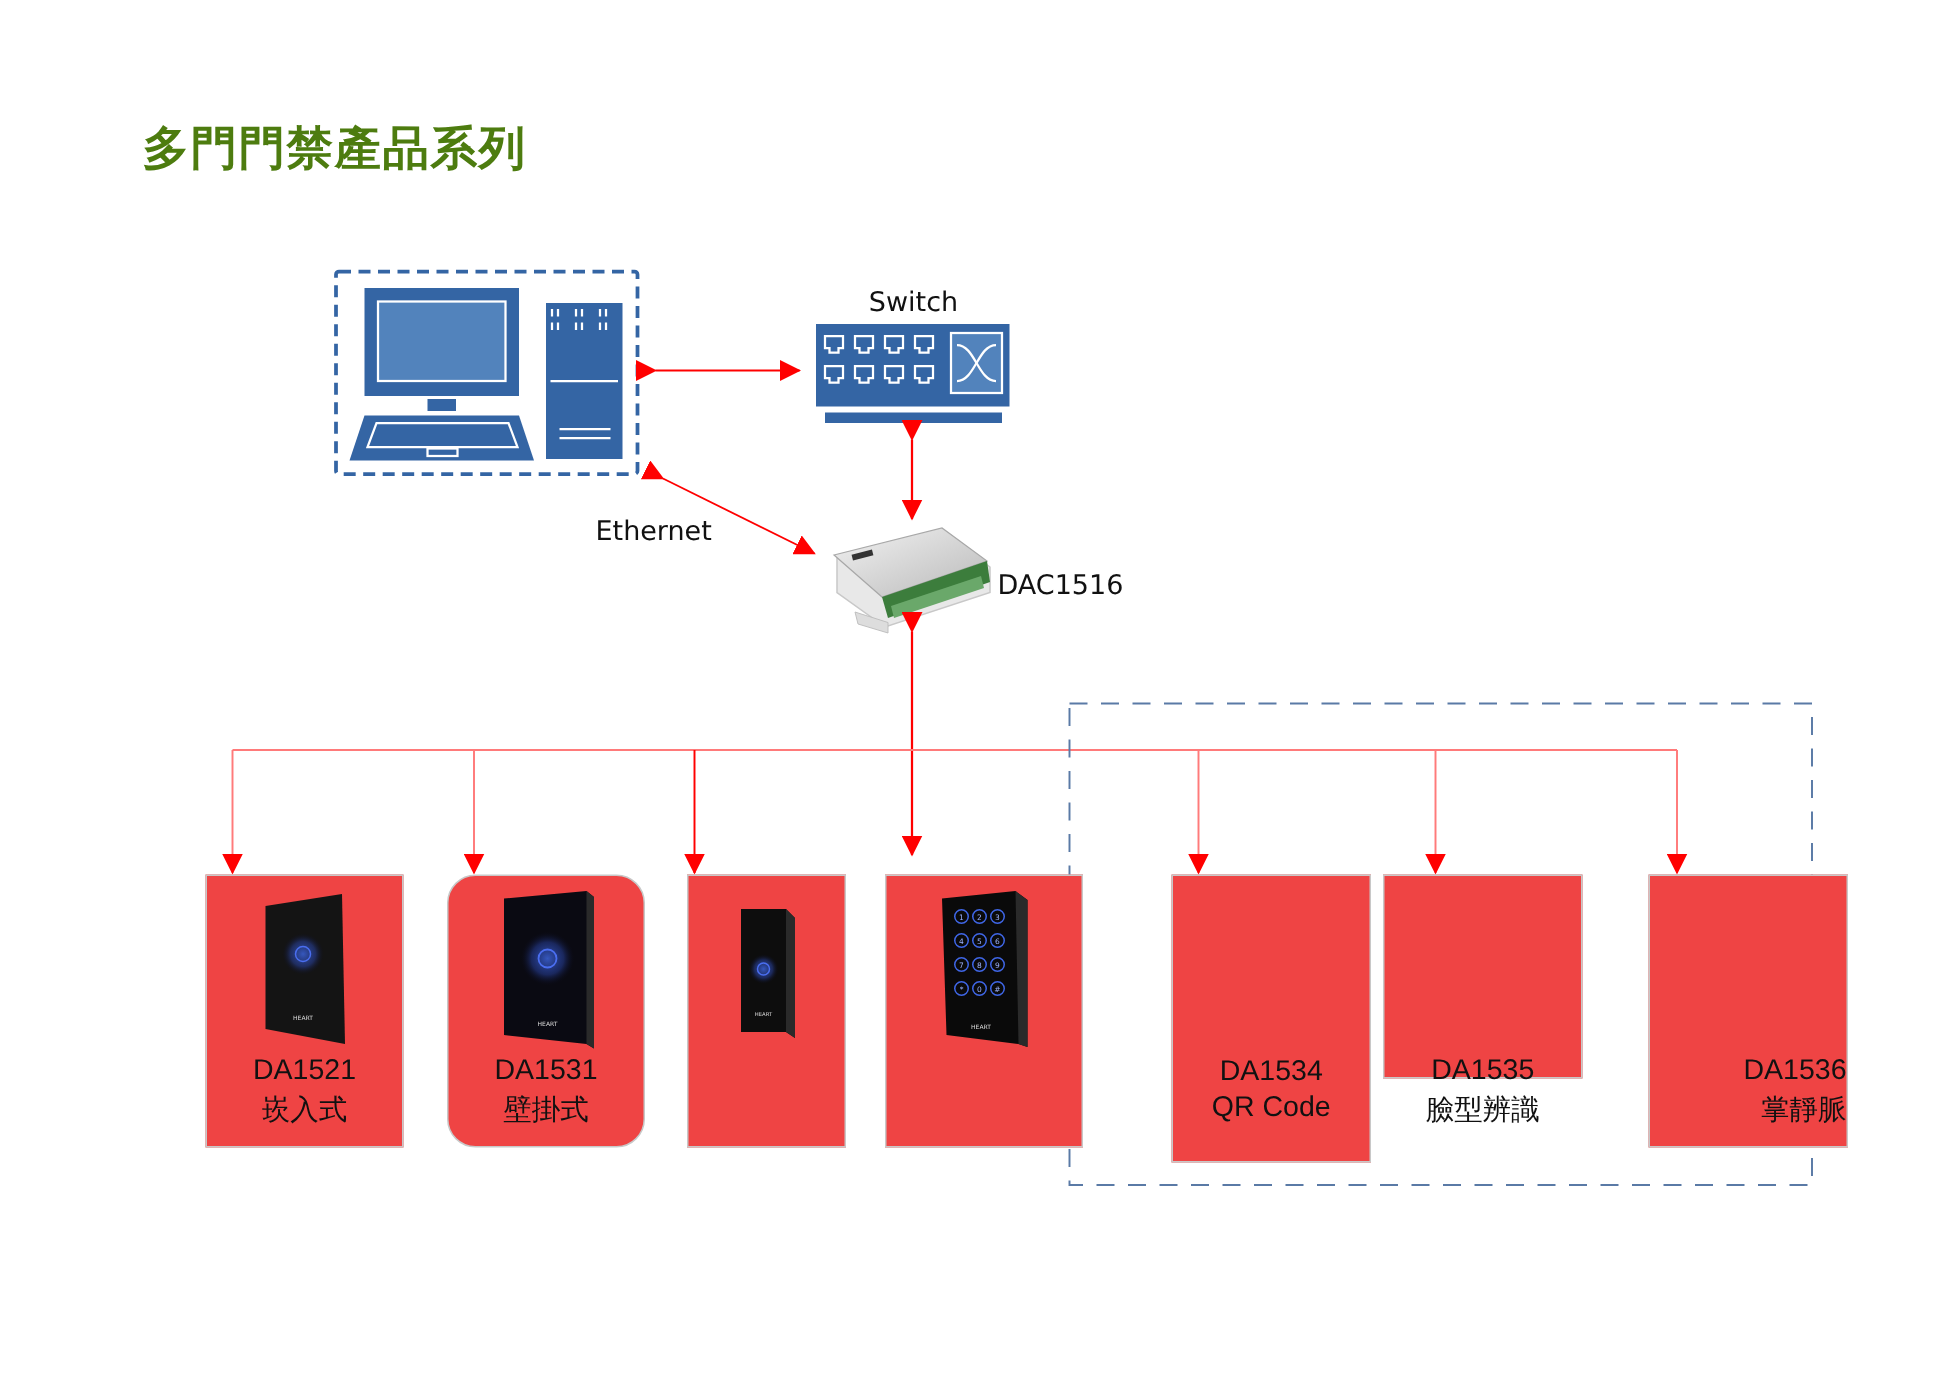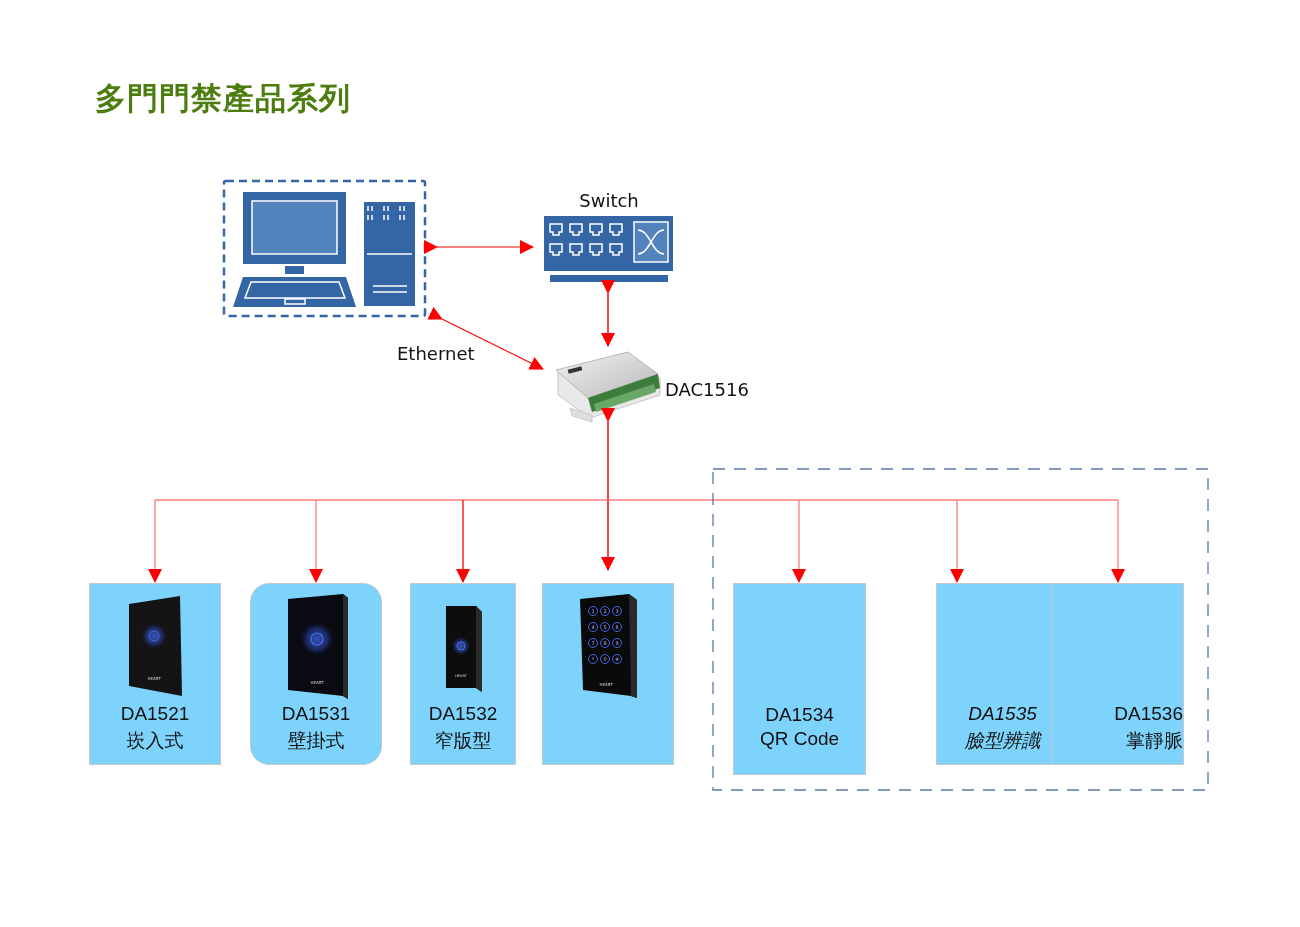--- a/index.html
+++ b/index.html
@@ -1,19 +1,19 @@
 <!DOCTYPE html>
 <html><head>
 <meta charset="utf-8">
 <style>
   html, body { margin:0; padding:0; background:#ffffff; }
   body { width:1300px; height:927px; position:relative; overflow:hidden; font-family:"DejaVu Sans", sans-serif; }
   .abs { position:absolute; }
   #title { left:95px; top:78px; font-size:31px; font-weight:bold; color:#4d7c0f; letter-spacing:1px; }
-  .card { position:absolute; border:1px solid #c8c8c8; background:#7dd3fc; box-sizing:border-box; }
+  .card { position:absolute; border:1px solid #c8c8c8; background:#ef4444; box-sizing:border-box;margin-left:48px; }
   .card .cap { position:absolute; left:0; right:0; text-align:center; font-family:"Liberation Sans", sans-serif; font-size:19px; color:#111; line-height:27px; }
   svg { position:absolute; left:0; top:0; }
 </style>
 </head>
 <body>
 
 <div id="title" class="abs">多門門禁產品系列</div>
 
 <svg width="1300" height="927">
   <defs>
@@ -143,24 +143,20 @@
       </div>
     </div>
     <div class="card" style="left: 410px; top: 583px; width: 106px; height: 182px;">
       <svg width="106" height="120" style="position: absolute; left: 0px; top: 0px;">
         <path d="M35,22 L65,22 L71,28 L71,108 L65,104 L35,104 Z" fill="#0d0d0d"></path>
               <path d="M65,22 L71,28 L71,108 L65,104 Z" fill="#2a2a2a"></path>
               <circle cx="50" cy="62" r="10" fill="url(#glow)"></circle>
               <circle cx="50" cy="62" r="4" fill="none" stroke="#4a6ef0" stroke-width="1"></circle>
               <text x="50" y="93" font-size="3.5" fill="#ddd" text-anchor="middle" font-family="DejaVu Sans, sans-serif">HEART</text>
       </svg>
-      <div class="cap" style="top: 116px;">
-        <div>DA1532</div>
-        <div>窄版型</div>
-      </div>
     </div>
     <div class="card" style="left: 542px; top: 583px; width: 132px; height: 182px;">
       <svg width="132" height="120" style="position: absolute; left: 0px; top: 0px;">
         <path d="M37,15 L86,10 L94,16 L94,114 L88,112 L40,106 Z" fill="#0a0a0a"></path>
               <path d="M86,10 L94,16 L94,114 L88,112 Z" fill="#2a2a2a"></path>
         <circle cx="50" cy="27" r="4.5" fill="none" stroke="#3f66e6" stroke-width="1"></circle>
                  <text x="50" y="29" font-size="5" fill="#9fb4ff" text-anchor="middle" font-family="DejaVu Sans, sans-serif">1</text>
         <circle cx="62" cy="27" r="4.5" fill="none" stroke="#3f66e6" stroke-width="1"></circle>
                  <text x="62" y="29" font-size="5" fill="#9fb4ff" text-anchor="middle" font-family="DejaVu Sans, sans-serif">2</text>
         <circle cx="74" cy="27" r="4.5" fill="none" stroke="#3f66e6" stroke-width="1"></circle>
@@ -185,21 +181,21 @@
                  <text x="74" y="77" font-size="5" fill="#9fb4ff" text-anchor="middle" font-family="DejaVu Sans, sans-serif">#</text>
         <text x="63" y="102" font-size="4" fill="#ddd" text-anchor="middle" font-family="DejaVu Sans, sans-serif">HEART</text>
       </svg>
     </div>
     <div class="card" style="left: 733px; top: 583px; width: 133px; height: 192px;">
       <div class="cap" style="top: 119px; line-height: 24px;">
         <div>DA1534</div>
         <div>QR Code</div>
       </div>
     </div>
-    <div class="card" style="left: 936px; top: 583px; width: 133px; height: 182px; font-style: italic;">
+    <div class="card" style="left: 874px; top: 583px; width: 133px; height: 136px;">
       <div class="cap" style="top: 116px;">
         <div>DA1535</div>
         <div>臉型辨識</div>
       </div>
     </div>
     <div class="card" style="left: 1051px; top: 583px; width: 133px; height: 182px;">
       <div class="cap" style="top: 116px; text-align: right;">
         <div>DA1536</div>
         <div>掌靜脈</div>
       </div>

